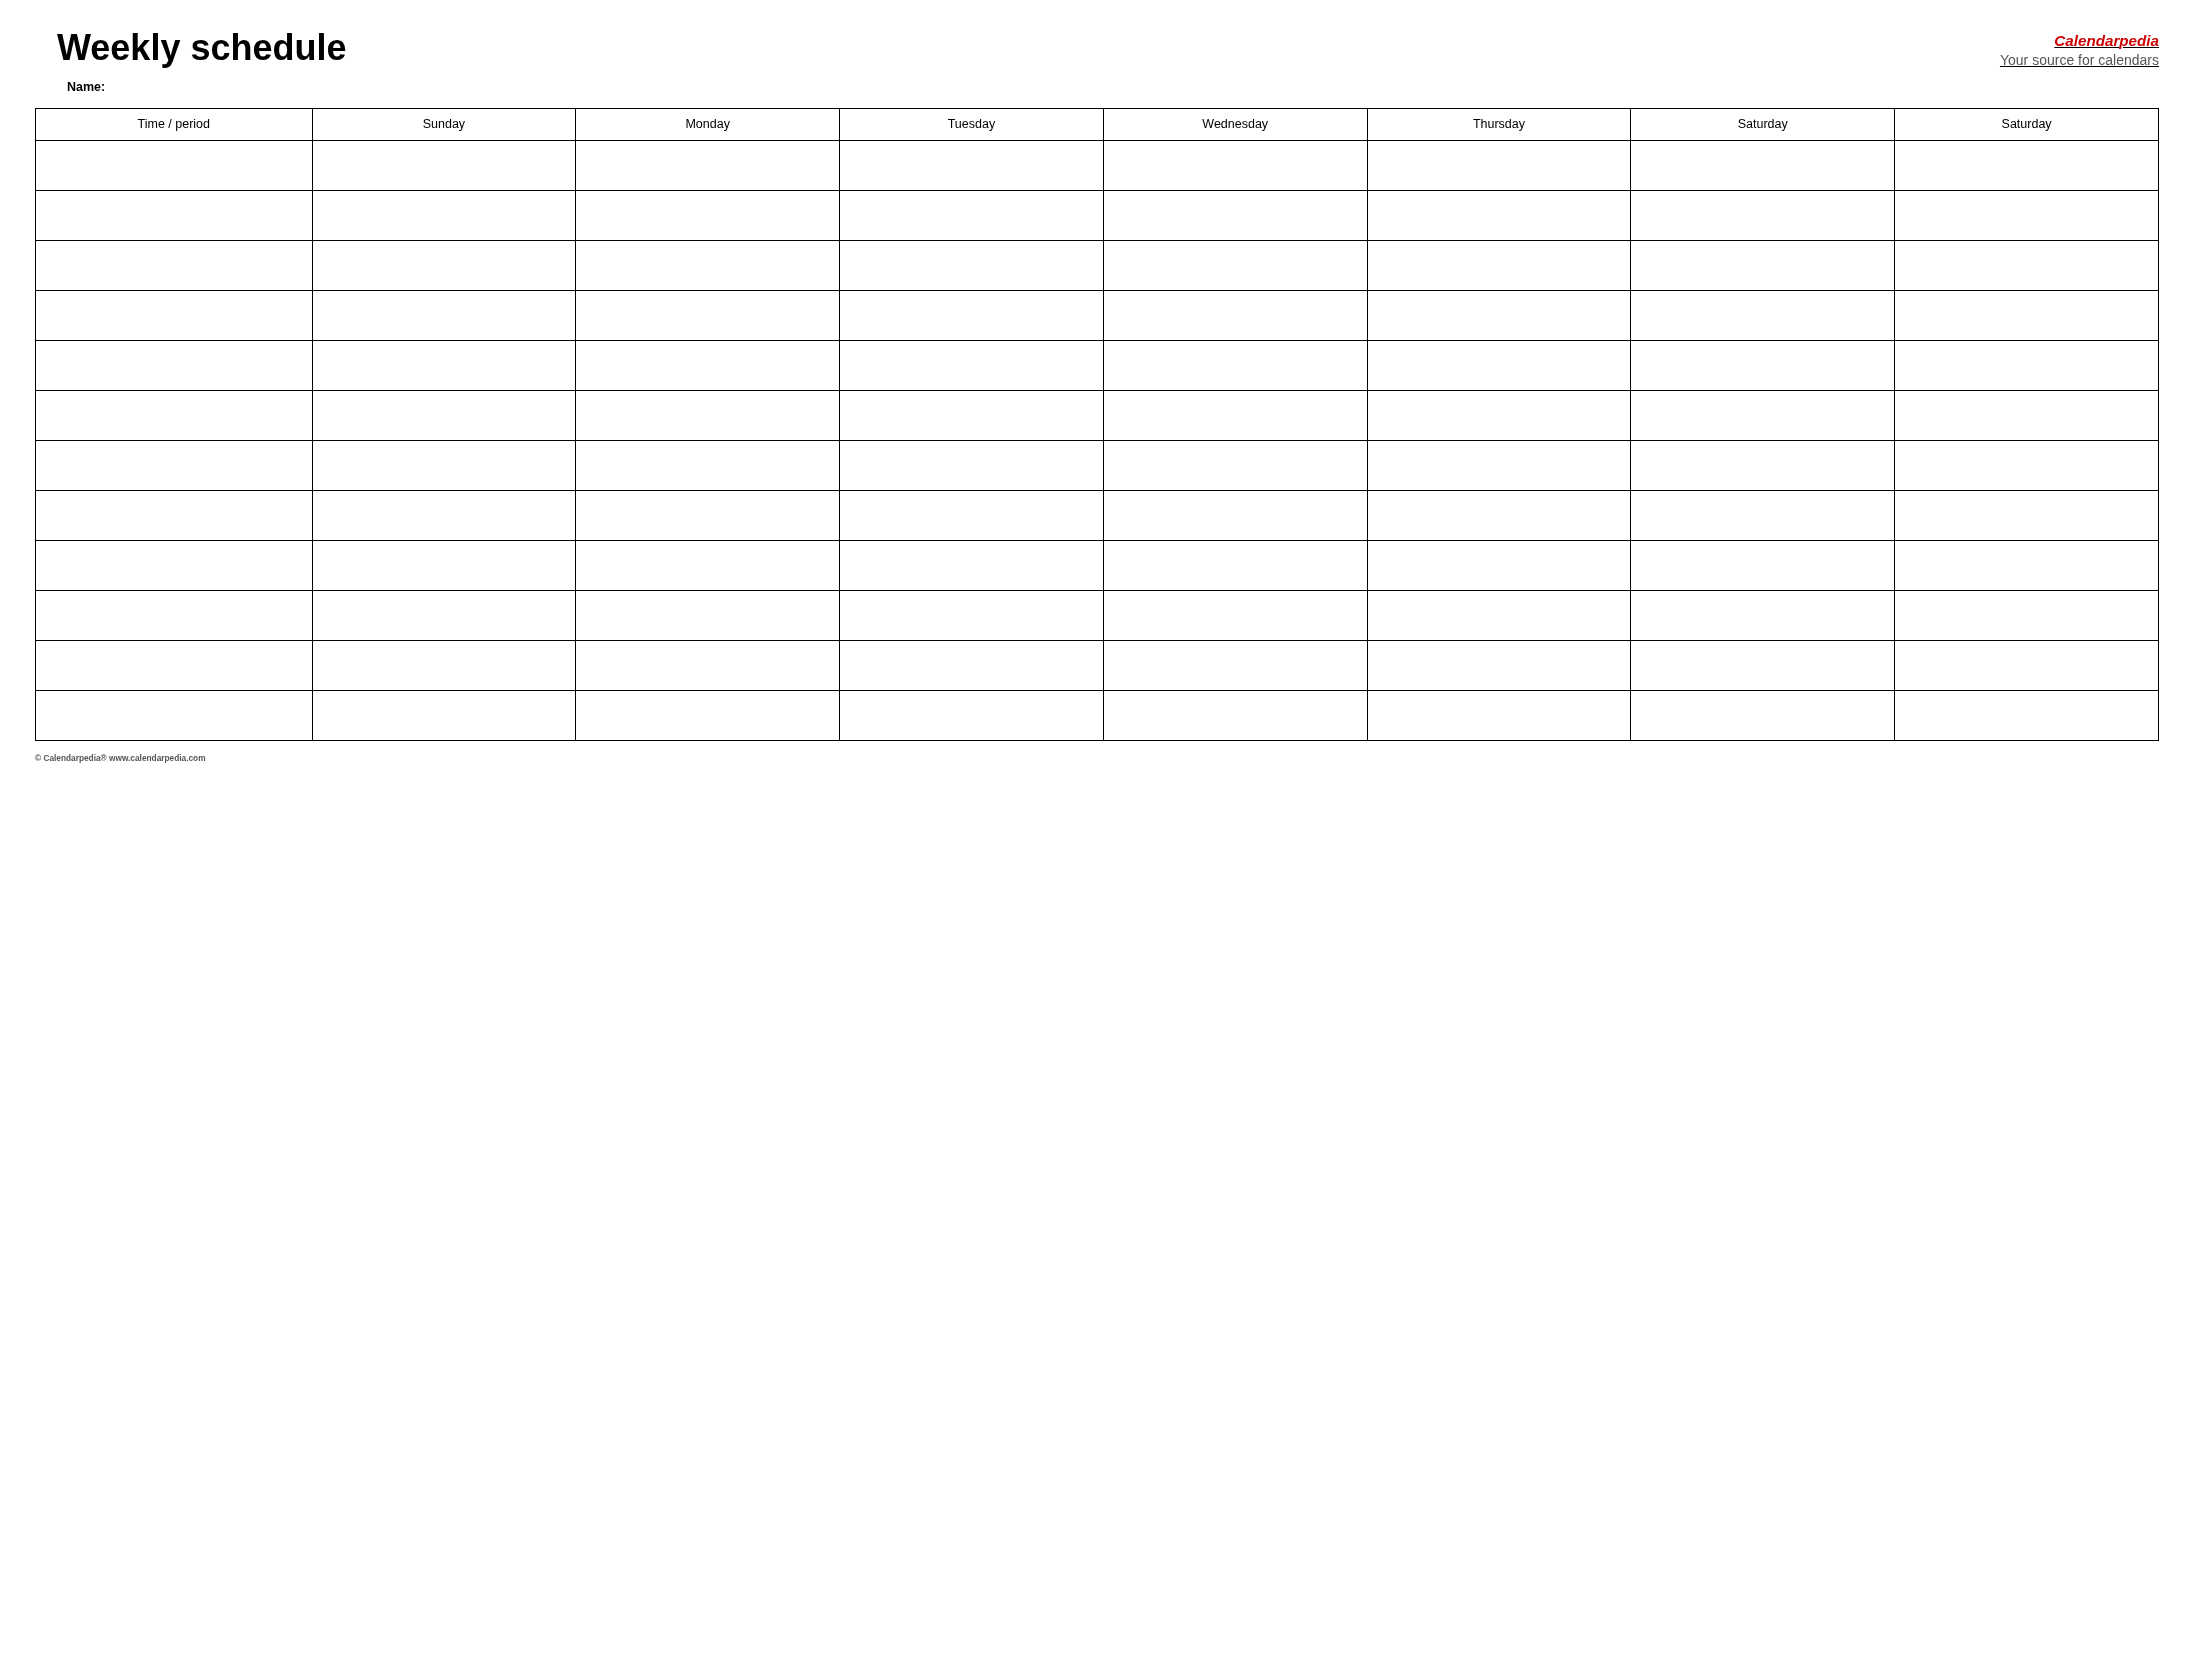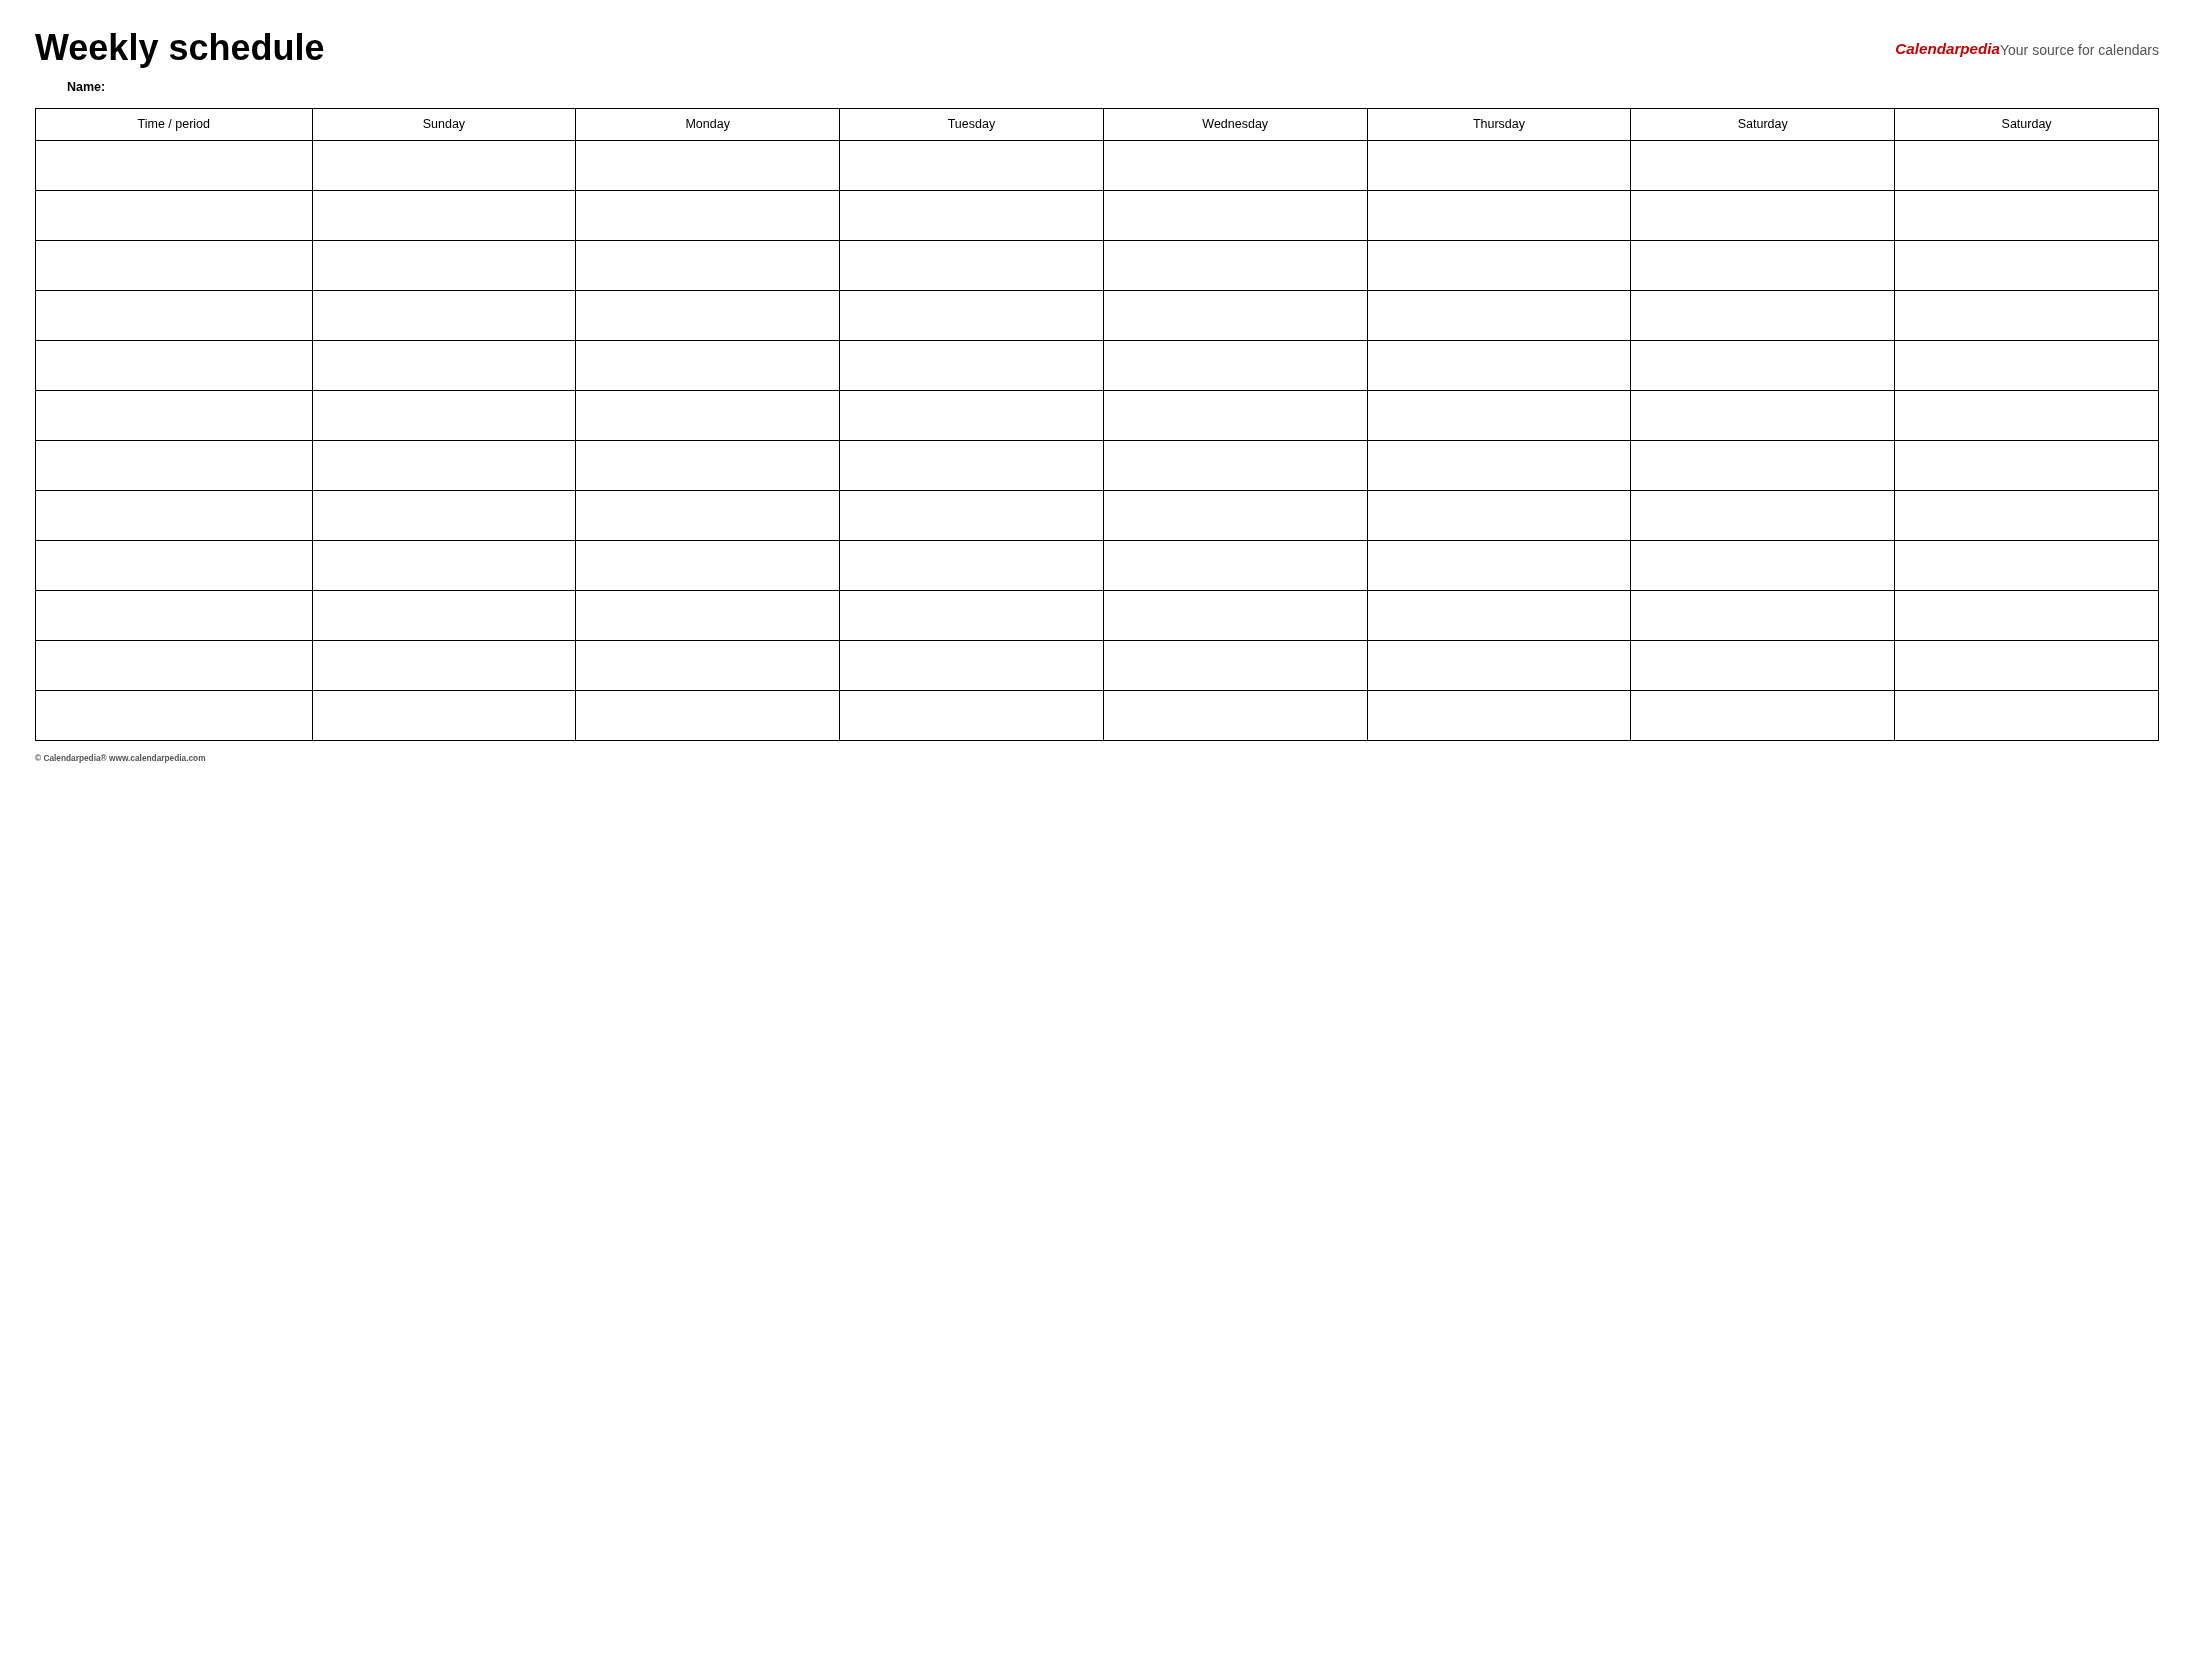--- a/index.html
+++ b/index.html
@@ -12,36 +12,38 @@
       background: #ffffff;
       font-family: Arial, sans-serif;
       padding: 28px 35px 21px 35px;
       width: 100%;
       min-height: 100vh;
     }
 
     .header-row {
       display: flex;
       justify-content: space-between;
-      align-items: center;
+      align-items: flex-end;
       margin-bottom: 12.5px;
+      margin-left: 22px;
     }
 
     .page-title {
       font-size: 36px;
       font-weight: 900;
       color: #000000;
       line-height: 1.1;
     }
 
     .brand-logo {
       display: flex;
-      flex-direction: row;
+      flex-direction: column;
       align-items: flex-end;
       padding-top: 2.8px;
+      text-decoration: underline;
     }
 
     .brand-name {
       font-size: 15.2px;
       font-weight: normal;
       color: #000000;
       line-height: 1.2;
     }
 
     .brand-name span {

